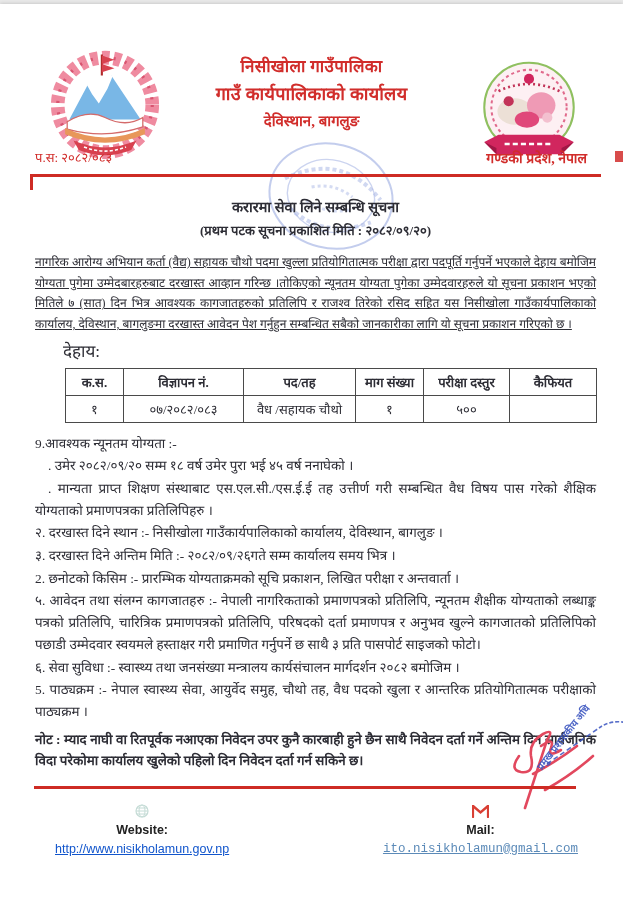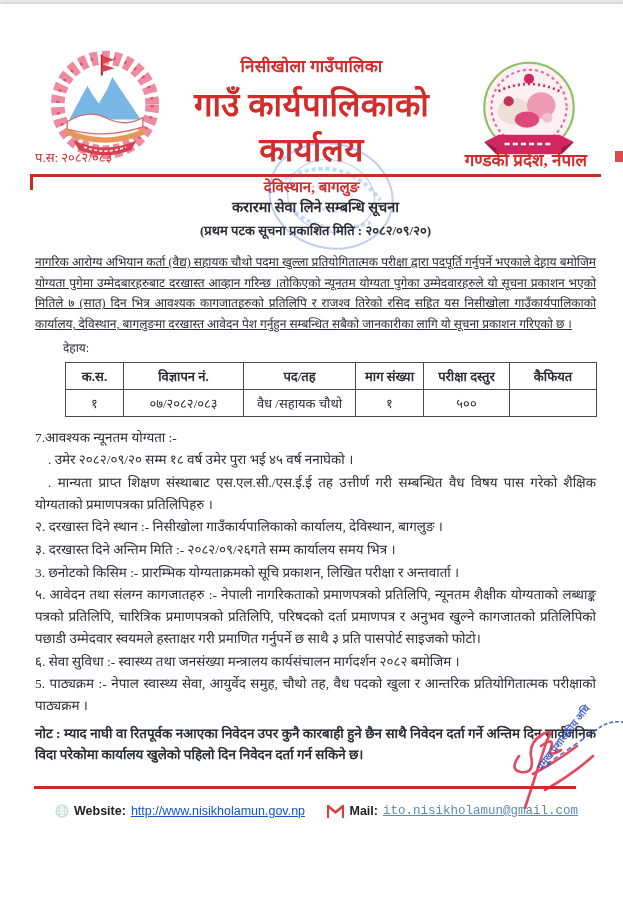--- a/index.html
+++ b/index.html
@@ -6,51 +6,51 @@
   .page{
     position:relative;width:623px;height:910px;background:#ffffff;
     font-family:"Liberation Serif", serif;color:#2d2d35;overflow:hidden;
     margin:4px auto;box-shadow:0 0 4px rgba(0,0,0,.2);
   }
   
   .emblem-left{position:absolute;left:42px;top:40px;width:126px;height:126px;}
   .emblem-right{position:absolute;right:33px;top:52px;width:122px;height:118px;}
   .head-center{position:absolute;left:155px;right:155px;top:50px;text-align:center;color:#d12d2b;}
   .h-muni{font-size:17px;font-weight:bold;letter-spacing:.3px;}
-  .h-office{font-size:33px;font-weight:bold;margin-top:4px;letter-spacing:.3px;}
+  .h-office{font-size:18px;font-weight:bold;margin-top:4px;letter-spacing:.3px;}
   .h-addr{font-size:15px;font-weight:bold;margin-top:5px;}
   .ref-no{position:absolute;left:35px;top:144px;color:#d12d2b;font-weight:normal;font-size:13px;}
-  .province{position:absolute;right:36px;top:144px;color:#d12d2b;font-weight:bold;font-size:17px;}
+  .province{position:absolute;right:36px;top:144px;color:#d12d2b;font-weight:bold;font-size:14px;}
   .edge-mark{position:absolute;right:0;top:147px;width:8px;height:11px;background:#d12d2b;opacity:.85;}
   .topline{position:absolute;left:30px;right:22px;top:170px;height:3px;background:#ce2b24;}
   .topline-tick{position:absolute;left:30px;top:170px;width:3px;height:16px;background:#ce2b24;}
   
   .stamp{position:absolute;left:252px;top:126px;width:158px;height:132px;opacity:.5;pointer-events:none;}
   
   .content{position:absolute;left:35px;right:27px;top:192px;}
   .title{text-align:center;font-weight:bold;font-size:14.5px;}
   .subtitle{text-align:center;font-weight:bold;font-size:13px;margin-top:5px;}
   .intro{margin-top:13px;font-size:12px;line-height:1.72;text-align:justify;text-decoration:underline;}
-  .dehaya{font-size:12px;text-indent:28px;margin-top:4px;}
+  .dehaya{font-size:17px;text-indent:28px;margin-top:4px;}
   table.vac{border-collapse:collapse;margin:6px 0 0 30px;width:532px;font-size:13px;}
   table.vac th,table.vac td{border:1.3px solid #4a4a4a;text-align:center;padding:3px 4px;height:20px;}
   table.vac th{font-weight:bold;}
   .items{margin-top:10px;font-size:13.4px;line-height:1.62;}
   .items p{margin:1px 0;text-align:justify;}
   .items p.sub{text-indent:13px;}
   .note{font-weight:bold;margin-top:6px;font-size:13.4px;line-height:1.62;text-align:justify;}
   
   .sign-block{position:absolute;right:-8px;top:708px;width:150px;height:120px;}
   .stamp-text{position:absolute;left:52px;top:52px;color:#3b55c0;font-size:10px;font-weight:bold;
     transform:rotate(-52deg);transform-origin:left top;white-space:nowrap;opacity:.9;}
   
   .bottomline{position:absolute;left:34px;top:782px;width:542px;height:2.5px;background:#ce2b24;}
   .footer{position:absolute;left:55px;right:45px;top:800px;display:flex;justify-content:space-between;
     font-family:"Liberation Sans", sans-serif;font-size:12.5px;align-items:center;}
-  .f-group{display:flex;align-items:center;gap:5px;}
+  .f-group{display:flex;align-items:center;gap:5px;flex-direction:column;}
   .f-label{font-weight:bold;color:#222;}
   .f-link{color:#1155cc;text-decoration:underline;}
   .f-link.mail{color:#5b8ab8;font-family:Liberation Mono, monospace;}
   .icon{display:inline-flex;align-items:center;}
 </style>
 </head>
 <body>
 
 <div class="page">
 
@@ -145,26 +145,26 @@
           <td>०७/२०८२/०८३</td>
           <td>वैध /सहायक चौथो</td>
           <td>१</td>
           <td>५००</td>
           <td></td>
         </tr>
       </tbody>
     </table>
 
     <div class="items">
-      <p>7.आवश्यक न्यूनतम योग्यता :-</p>
+      <p>9.आवश्यक न्यूनतम योग्यता :-</p>
       <p class="sub">. उमेर २०८२/०९/२० सम्म १८ वर्ष उमेर पुरा भई ४५ वर्ष ननाघेको ।</p>
       <p class="sub">. मान्यता प्राप्त शिक्षण संस्थाबाट एस.एल.सी./एस.ई.ई तह उत्तीर्ण गरी सम्बन्धित वैध विषय पास गरेको शैक्षिक योग्यताको प्रमाणपत्रका प्रतिलिपिहरु ।</p>
       <p>२. दरखास्त दिने स्थान :- निसीखोला गाउँकार्यपालिकाको कार्यालय, देविस्थान, बागलुङ ।</p>
       <p>३. दरखास्त दिने अन्तिम मिति :- २०८२/०९/२६गते सम्म कार्यालय समय भित्र ।</p>
-      <p>3. छनोटको किसिम :- प्रारम्भिक योग्यताक्रमको सूचि प्रकाशन, लिखित परीक्षा र अन्तवार्ता ।</p>
+      <p>2. छनोटको किसिम :- प्रारम्भिक योग्यताक्रमको सूचि प्रकाशन, लिखित परीक्षा र अन्तवार्ता ।</p>
       <p>५. आवेदन तथा संलग्न कागजातहरु :- नेपाली नागरिकताको प्रमाणपत्रको प्रतिलिपि, न्यूनतम शैक्षीक योग्यताको लब्धाङ्क पत्रको प्रतिलिपि, चारित्रिक प्रमाणपत्रको प्रतिलिपि, परिषदको दर्ता प्रमाणपत्र र अनुभव खुल्ने कागजातको प्रतिलिपिको पछाडी उम्मेदवार स्वयमले हस्ताक्षर गरी प्रमाणित गर्नुपर्ने छ साथै ३ प्रति पासपोर्ट साइजको फोटो।</p>
       <p>६. सेवा सुविधा :- स्वास्थ्य तथा जनसंख्या मन्त्रालय कार्यसंचालन मार्गदर्शन २०८२ बमोजिम ।</p>
       <p>5. पाठ्यक्रम :- नेपाल स्वास्थ्य सेवा, आयुर्वेद समुह, चौथो तह, वैध पदको खुला र आन्तरिक प्रतियोगितात्मक परीक्षाको पाठ्यक्रम ।</p>
     </div>
 
     <div class="note">नोट : म्याद नाघी वा रितपूर्वक नआएका निवेदन उपर कुनै कारबाही हुने छैन साथै निवेदन दर्ता गर्ने अन्तिम दिन सार्वजनिक विदा परेकोमा कार्यालय खुलेको पहिलो दिन निवेदन दर्ता गर्न सकिने छ।</div>
   </div>
 
   <div class="sign-block">
     <svg width="150" height="120" viewBox="0 0 150 120" style="position:absolute;left:0;top:0;">

